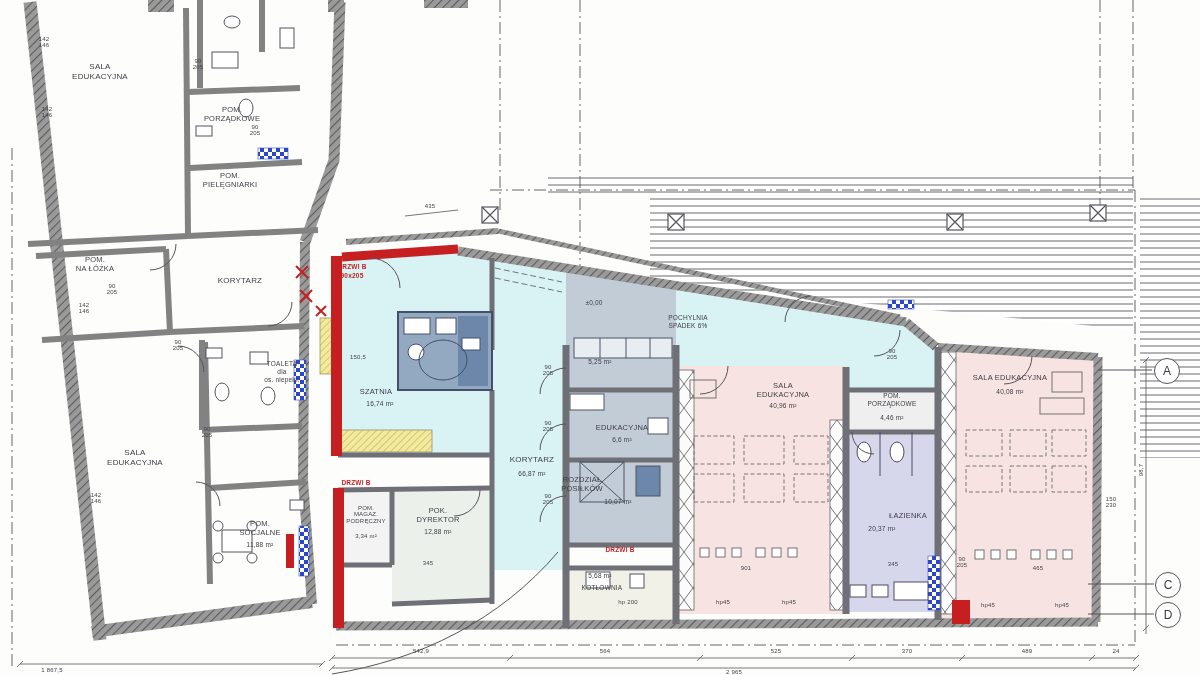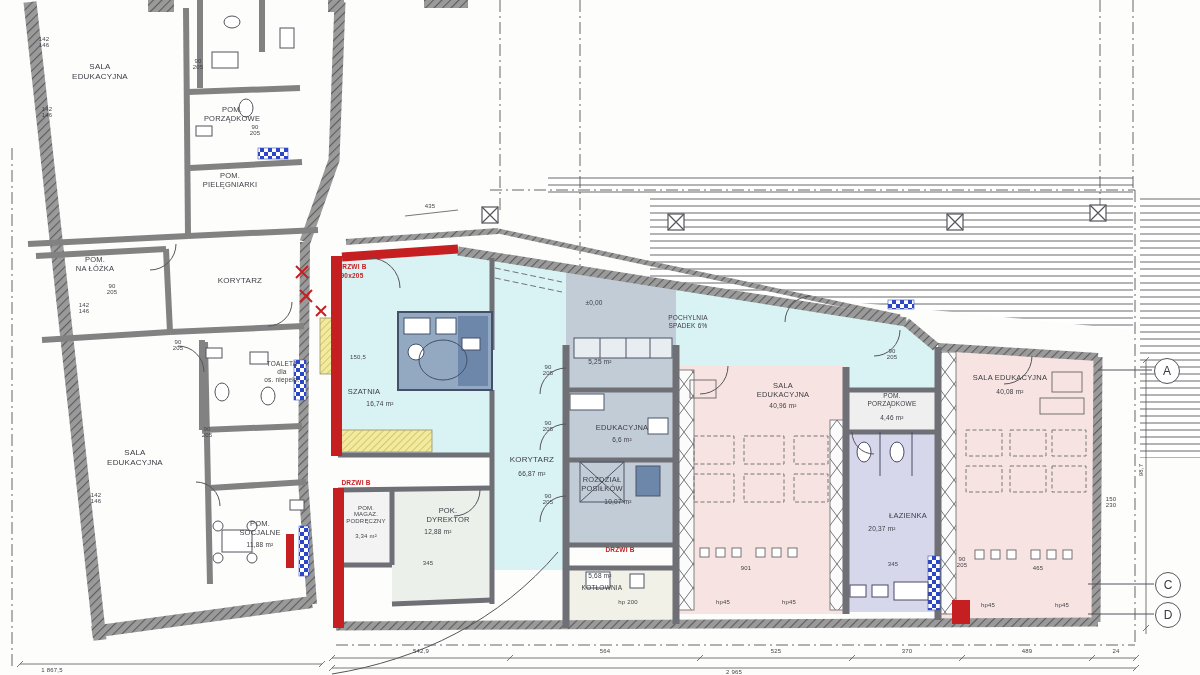--- a/index.html
+++ b/index.html
@@ -327,44 +327,44 @@
   <div class="lbl big" style="left:240px;top:281px">KORYTARZ</div>
   <div class="lbl sm" style="left:282px;top:372px">TOALETA
 dla
 os. niepełn.</div>
   <div class="lbl big" style="left:135px;top:458px">SALA
 EDUKACYJNA</div>
   <div class="lbl" style="left:260px;top:528px">POM.
 SOCJALNE</div>
   <div class="lbl sm" style="left:260px;top:545px">11,88 m²</div>
 
-  <div class="lbl" style="left:364px;top:392px">SZATNIA</div>
+  <div class="lbl" style="left:376px;top:392px">SZATNIA</div>
   <div class="lbl sm" style="left:380px;top:404px">16,74 m²</div>
   <div class="lbl sm" style="left:688px;top:322px">POCHYLNIA
 SPADEK 6%</div>
   <div class="lbl sm" style="left:594px;top:303px">±0,00</div>
   <div class="lbl sm" style="left:600px;top:362px">5,25 m²</div>
   <div class="lbl" style="left:622px;top:428px">EDUKACYJNA</div>
   <div class="lbl sm" style="left:622px;top:440px">6,6 m²</div>
-  <div class="lbl" style="left:602px;top:484px">ROZDZIAŁ
+  <div class="lbl" style="left:582px;top:484px">ROZDZIAŁ
 POSIŁKÓW</div>
   <div class="lbl sm" style="left:618px;top:502px">10,07 m²</div>
   <div class="lbl big" style="left:532px;top:460px">KORYTARZ</div>
   <div class="lbl sm" style="left:532px;top:474px">66,87 m²</div>
   <div class="lbl" style="left:783px;top:390px">SALA
 EDUKACYJNA</div>
   <div class="lbl sm" style="left:783px;top:406px">40,96 m²</div>
   <div class="lbl sm" style="left:892px;top:400px">POM.
 PORZĄDKOWE</div>
   <div class="lbl sm" style="left:892px;top:418px">4,46 m²</div>
   <div class="lbl" style="left:908px;top:516px">ŁAZIENKA</div>
   <div class="lbl sm" style="left:882px;top:529px">20,37 m²</div>
   <div class="lbl" style="left:1010px;top:378px">SALA EDUKACYJNA</div>
   <div class="lbl sm" style="left:1010px;top:392px">40,08 m²</div>
-  <div class="lbl" style="left:448px;top:515px">POK.
+  <div class="lbl" style="left:438px;top:515px">POK.
 DYREKTOR</div>
   <div class="lbl sm" style="left:438px;top:532px">12,88 m²</div>
   <div class="lbl dim" style="left:366px;top:514px">POM.
 MAGAZ.
 PODRĘCZNY</div>
   <div class="lbl dim" style="left:366px;top:536px">3,34 m²</div>
   <div class="lbl sm" style="left:600px;top:576px">5,68 m²</div>
   <div class="lbl sm" style="left:602px;top:588px">KOTŁOWNIA</div>
   <div class="lbl dim" style="left:628px;top:602px">hp 200</div>
 

